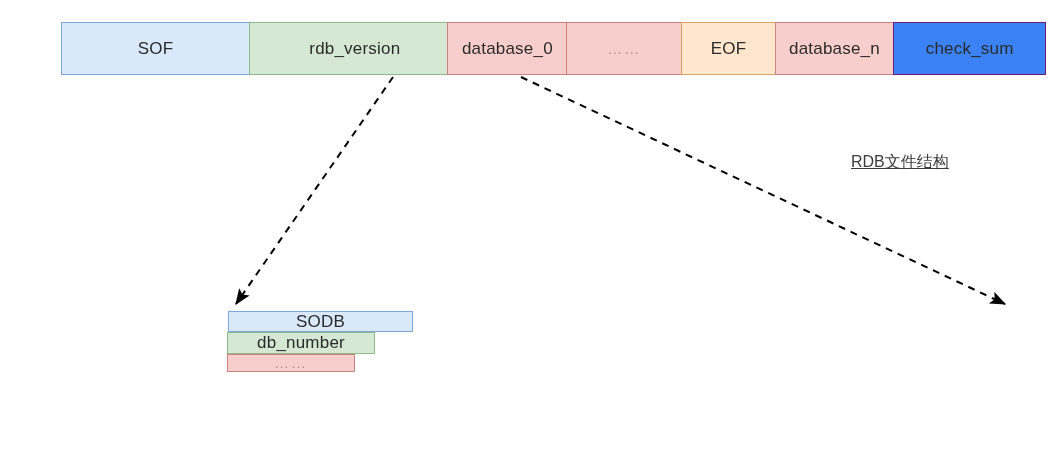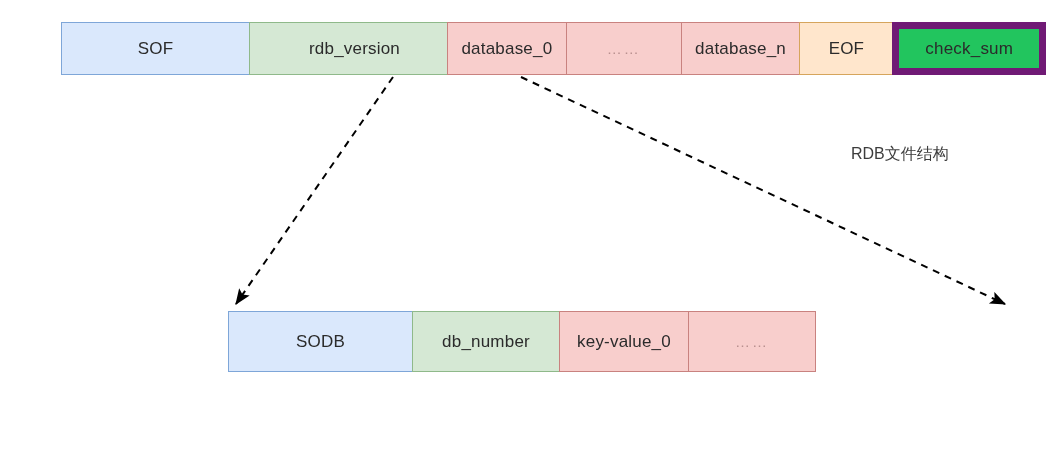--- a/index.html
+++ b/index.html
@@ -25,21 +25,21 @@
     letter-spacing:0.2px;
     white-space:nowrap;
     overflow:hidden;
   }
   .cell.ellip{color:#b9908f;font-size:15px;letter-spacing:2px;}
 
   .c-blue   {background:#dae8fc;border:1px solid #7ea6d8;}
   .c-green  {background:#d5e8d4;border:1px solid #8fb98a;}
   .c-pink   {background:#f8cecc;border:1px solid #c9827f;}
   .c-orange {background:#ffe6cc;border:1px solid #d6a55c;}
-  .c-purple {background:#22c55e;border:7px solid #701a75;}
+  .c-purple {background:#3b82f6;border:1px solid #701a75;}
 
   
   .bar .cell + .cell{margin-left:-1px;}
 
   svg.arrows{position:absolute;left:0;top:0;width:1062px;height:452px;overflow:visible;pointer-events:none;}
 
   .caption{
     position:absolute;
     font-size:16px;
     color:#3c3c3c;
@@ -50,38 +50,37 @@
 </head>
 <body>
 
 <div id="stage">
 
   <div class="bar" id="top-bar" style="left:22px;top:22px;width:1024px;height:53px;">
     <div class="cell c-blue" style="width:207px;margin-left:39px;">SOF</div>
     <div class="cell c-green" style="width:217px;padding-left:12px;">rdb_version</div>
     <div class="cell c-pink" style="width:131px;">database_0</div>
     <div class="cell c-pink ellip" style="width:127px;">……</div>
+    <div class="cell c-orange" style="width:103px;">EOF</div>
     <div class="cell c-pink" style="width:131px;">database_n</div>
-    <div class="cell c-orange" style="width:103px;">EOF</div>
     <div class="cell c-purple" style="width:167px;">check_sum</div>
   </div>
 
-  <div class="bar" id="bottom-bar" style="left:228px;top:311px;width:788px;height:61px;">
+  <div class="bar" id="bottom-bar" style="left:228px;top:311px;width:788px;height:61px;flex-direction:column;">
     <div class="cell c-blue" style="width:185px;">SODB</div>
     <div class="cell c-green" style="width:148px;">db_number</div>
-    <div class="cell c-pink" style="width:130px;">key-value_0</div>
     <div class="cell c-pink ellip" style="width:128px;">……</div>
   </div>
 
   <svg class="arrows" viewBox="0 0 1062 452">
     <defs>
       <marker id="arrowhead" markerWidth="9" markerHeight="9" refX="7.4" refY="3.2" orient="auto" markerUnits="strokeWidth">
         <path d="M0,0 L8,3.2 L0,6.4 L1.7,3.2 Z" fill="#000000"></path>
       </marker>
     </defs>
     <line x1="393" y1="77" x2="236" y2="304" stroke="#000000" stroke-width="2" stroke-dasharray="7,6" marker-end="url(#arrowhead)"></line>
     <line x1="521" y1="77" x2="1005" y2="304" stroke="#000000" stroke-width="2" stroke-dasharray="7,6" marker-end="url(#arrowhead)"></line>
   </svg>
 
-  <div class="caption" style="left:851px;top:144px;">RDB文件结构</div>
+  <div class="caption" style="left:851px;top:152px;text-decoration:underline;">RDB文件结构</div>
 
 
 </div>
 
 </body></html>

